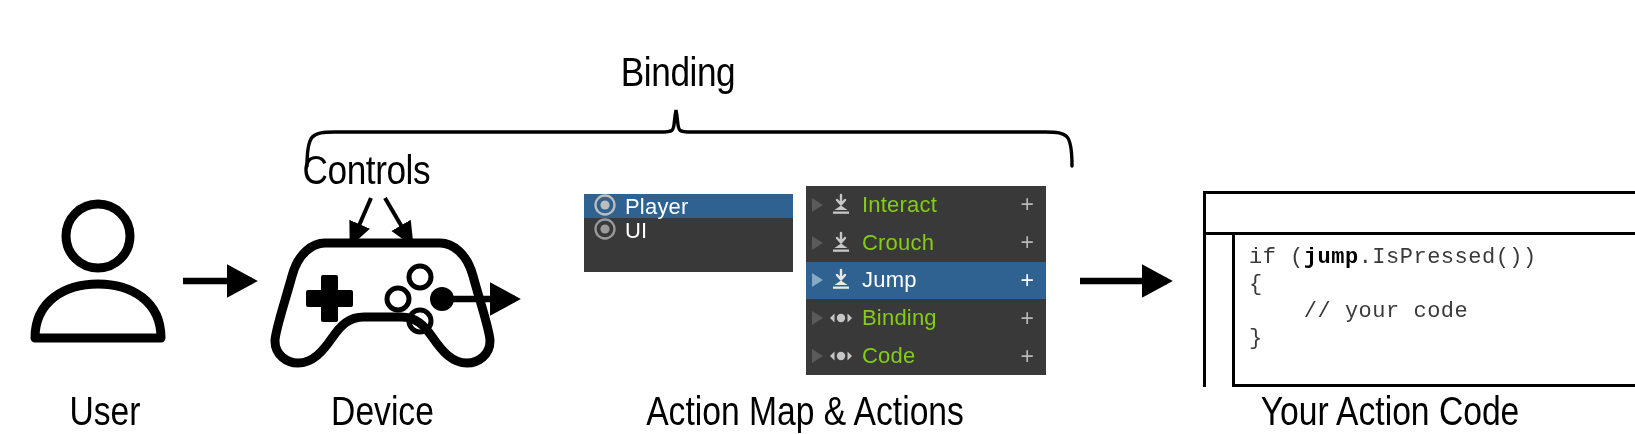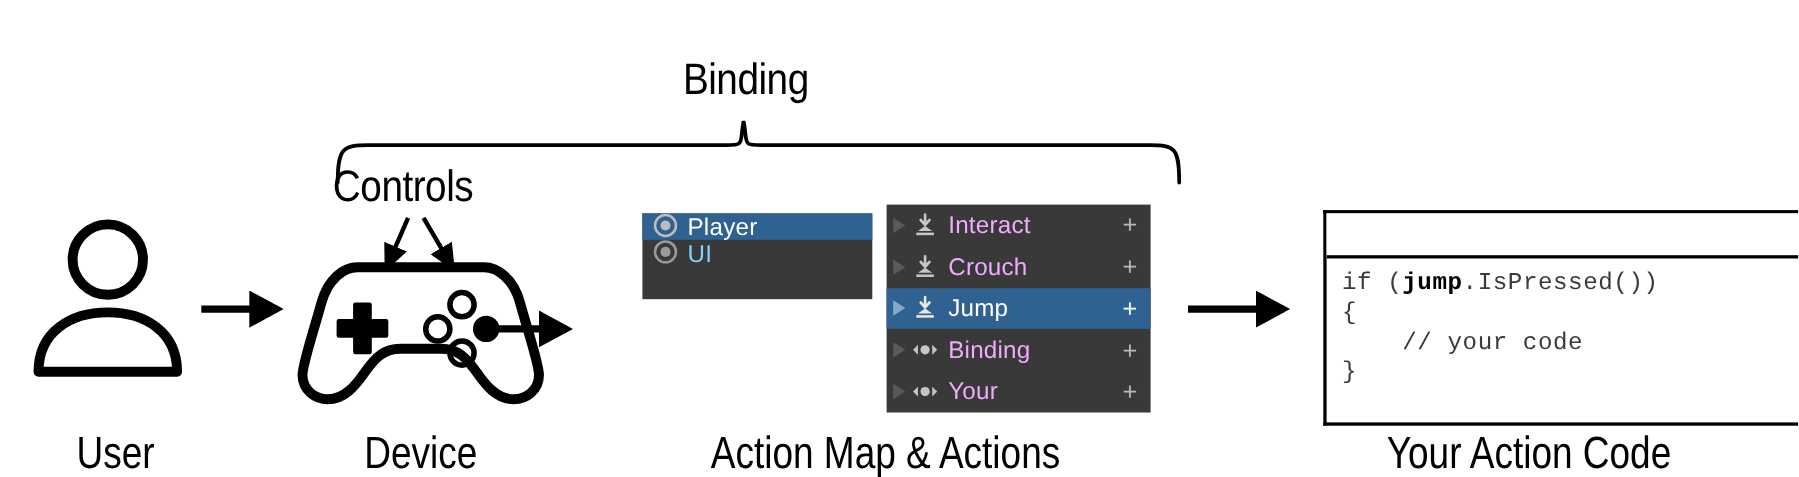--- a/index.html
+++ b/index.html
@@ -68,21 +68,21 @@
   .am-row {
     display: flex;
     align-items: flex-start;
     height: 24px;
     box-sizing: border-box;
     padding-left: 10px;
   }
   .am-row.selected { background: #2F6191; }
   .am-label {
     font-size: 22px;
-    color: #7dd3fc;
+    color: #ffffff;
     margin-left: 9px;
     letter-spacing: 0.2px;
   }
   .am-row.selected .am-label { color: #ffffff; }
 
   
   #actionlist-panel {
     left: 806px;
     top: 150px;
     width: 240px;
@@ -93,21 +93,21 @@
     display: flex;
     align-items: center;
     height: 37.8px;
     box-sizing: border-box;
     padding-left: 6px;
     padding-right: 12px;
   }
   .al-row.selected { background: #2F6191; }
   .al-name {
     font-size: 22px;
-    color: #f0abfc;
+    color: #84cc16;
     margin-left: 8px;
     flex: 1;
     letter-spacing: 0.2px;
   }
   .al-row.selected .al-name { color: #ffffff; }
   .al-plus {
     font-size: 23px;
     color: #b8b8b8;
     line-height: 1;
   }
@@ -145,21 +145,20 @@
   #code-titlebar {
     height: 41px;
     border-bottom: 3px solid #000;
     box-sizing: border-box;
     background: #fff;
   }
   #code-body {
     position: relative;
     height: 152px;
     display: flex;
-    flex-direction: column;
   }
   #code-gutter {
     width: 29px;
     border-right: 3px solid #000;
     box-sizing: border-box;
     flex: 0 0 auto;
     background: #fff;
   }
   #code-text {
     flex: 1;
@@ -339,21 +338,21 @@
 
     <div class="al-row">
       <span class="tri"></span>
       <span class="icon-slot">
         <svg viewBox="0 0 26 26" width="26" height="26">
           <path d="M6.5 8.5 L2 13 L6.5 17.5 Z" fill="#c6c6c6"></path>
           <circle cx="13" cy="13" r="4.2" fill="#c6c6c6"></circle>
           <path d="M19.5 8.5 L24 13 L19.5 17.5 Z" fill="#c6c6c6"></path>
         </svg>
       </span>
-      <span class="al-name">Your</span>
+      <span class="al-name">Code</span>
       <span class="al-plus">+</span>
     </div>
   </div>
 
   <svg class="abs" style="left:1075px; top:228px; width:130px; height:36px;">
     <defs>
       <marker id="arwBig4" markerWidth="5.2" markerHeight="5.2" refX="3.9" refY="2.6" orient="auto">
         <path d="M0,0 L4.8,2.6 L0,5.2 Z" fill="#000"></path>
       </marker>
     </defs>

